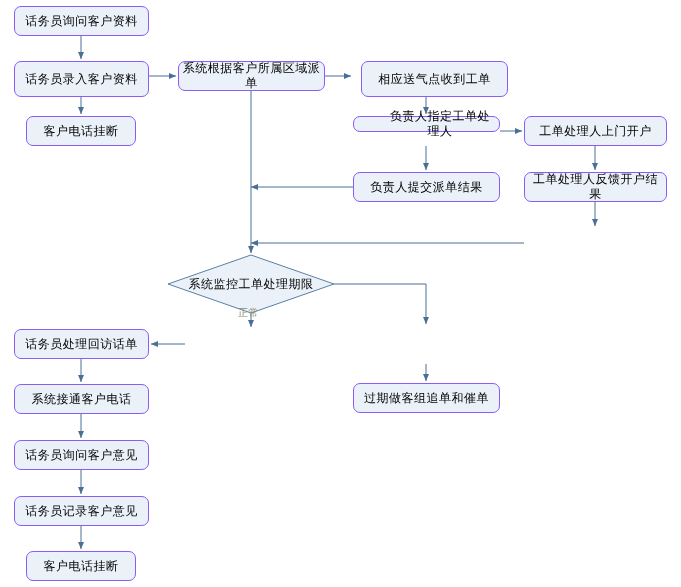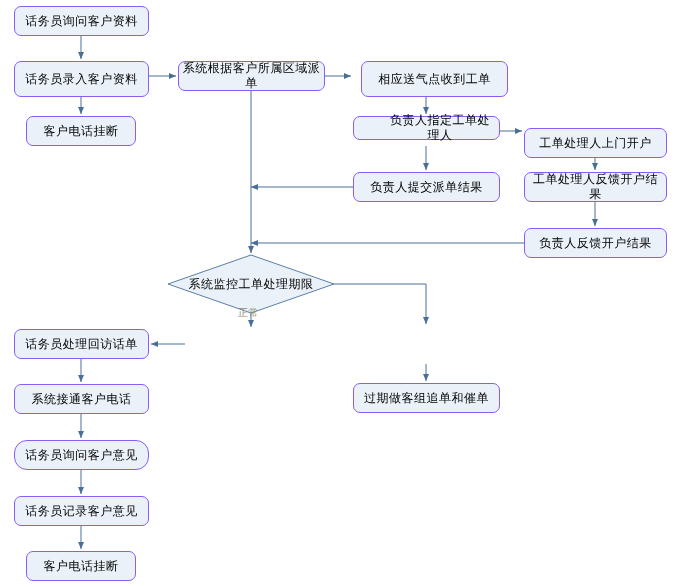--- a/index.html
+++ b/index.html
@@ -122,43 +122,42 @@
   <div class="node" style="left:14px; top:6px; width:135px; height:30px;">话务员询问客户资料</div>
 
   <div class="node" style="left:14px; top:61px; width:135px; height:36px;">话务员录入客户资料</div>
 
   <div class="node" style="left:26px; top:116px; width:110px; height:30px;">客户电话挂断</div>
 
   <div class="node" style="left:178px; top:61px; width:147px; height:30px;">系统根据客户所属区域派单</div>
 
   <div class="node" style="left:353px; top:61px; width:147px; height:36px;margin-left:8px;">相应送气点收到工单</div>
 
-  <div class="node" style="left:353px; top:116px; width:147px; height:24px;padding-left:30px;">负责人指定工单处理人</div>
+  <div class="node" style="left:353px; top:116px; width:147px; height:16px;padding-left:30px;">负责人指定工单处理人</div>
 
-  <div class="node" style="left:524px; top:128px; width:143px; height:30px;">工单处理人上门开户</div>
+  <div class="node" style="left:524px; top:116px; width:143px; height:30px;">工单处理人上门开户</div>
 
   <div class="node" style="left:353px; top:172px; width:147px; height:30px;">负责人提交派单结果</div>
 
   <div class="node" style="left:524px; top:172px; width:143px; height:30px;">工单处理人反馈开户结果</div>
 
-  <div class="node" style="left:524px; top:228px; width:143px; height:30px;">负责人反馈开户结果</div>
 
   <div class="decision-wrap" style="left:168px; top:255px; width:166px; height:58px;">
     <span class="decision-label">系统监控工单处理期限</span>
   </div>
 
   <div class="edge-label" style="left:238px; top:306px;">正常</div>
 
 
   <div class="node" style="left:353px; top:383px; width:147px; height:30px;">过期做客组追单和催单</div>
 
 
   <div class="node" style="left:14px; top:329px; width:135px; height:30px;border-radius:7px;">话务员处理回访话单</div>
 
   <div class="node" style="left:14px; top:384px; width:135px; height:30px;">系统接通客户电话</div>
 
-  <div class="node" style="left:14px; top:440px; width:135px; height:30px;border-radius:13px;">话务员询问客户意见</div>
+  <div class="node" style="left:14px; top:440px; width:135px; height:30px;">话务员询问客户意见</div>
 
   <div class="node" style="left:14px; top:496px; width:135px; height:30px;">话务员记录客户意见</div>
 
   <div class="node" style="left:26px; top:551px; width:110px; height:30px;">客户电话挂断</div>
 
 </div>
 
 </body></html>

